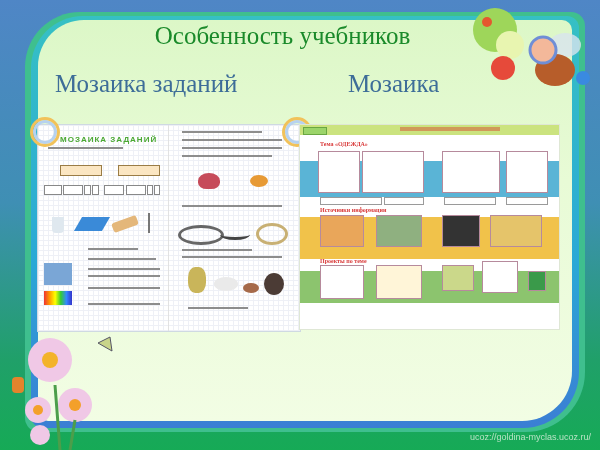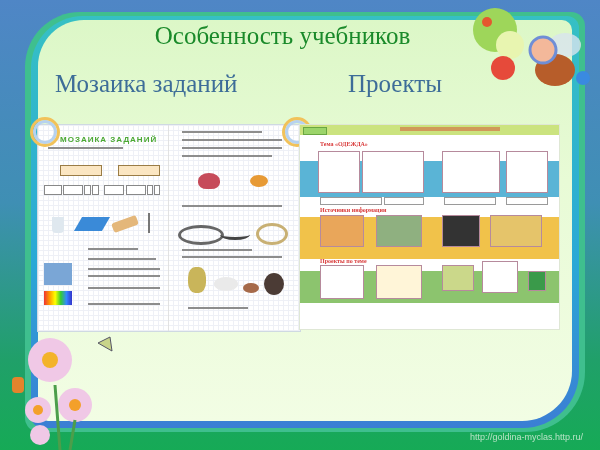--- a/index.html
+++ b/index.html
@@ -45,21 +45,21 @@
 </style>
 </head>
 <body>
 
 <div class="frame-outer"></div>
 <div class="frame-blue"></div>
 <div class="panel"></div>
 
 <div class="title">Особенность учебников</div>
 <div class="sub sub-left">Мозаика заданий</div>
-<div class="sub sub-right">Проекты</div>
+<div class="sub sub-right">Мозаика</div>
 
 <div class="book">
   <div class="spine"></div>
   <div class="rainbow" style="left:-8px;top:-8px;"></div>
   <div class="rainbow" style="left:244px;top:-8px;"></div>
   <div class="mz-title">МОЗАИКА ЗАДАНИЙ</div>
   <div class="tiny" style="left:10px;top:22px;width:75px;"></div>
   <div class="hbox" style="left:22px;top:40px;width:40px;"></div>
   <div class="hbox" style="left:80px;top:40px;width:40px;"></div>
   <div class="box" style="left:6px;top:60px;width:16px;"></div>
@@ -147,13 +147,13 @@
   <circle cx="65" cy="70" r="17" fill="#f0c8e6"></circle>
     <circle cx="65" cy="70" r="6" fill="#f3a02a"></circle>
   <circle cx="28" cy="75" r="13" fill="#f0c8e6"></circle>
     <circle cx="28" cy="75" r="5" fill="#f3a02a"></circle>
   <circle cx="30" cy="100" r="10" fill="#f0c8e6"></circle>
   <path d="M45 50 L50 115 M65 85 L60 115" stroke="#4c9e4a" stroke-width="3"></path>
   <path d="M88 8 l12 -6 l2 14 z" fill="#c8d48a" stroke="#556" stroke-width="1"></path>
   <rect x="2" y="42" width="12" height="16" fill="#e3842c" rx="4"></rect>
 </svg>
 
-<div class="url">http://goldina-myclas.http.ru/</div>
+<div class="url">ucoz://goldina-myclas.ucoz.ru/</div>
 
 </body></html>

